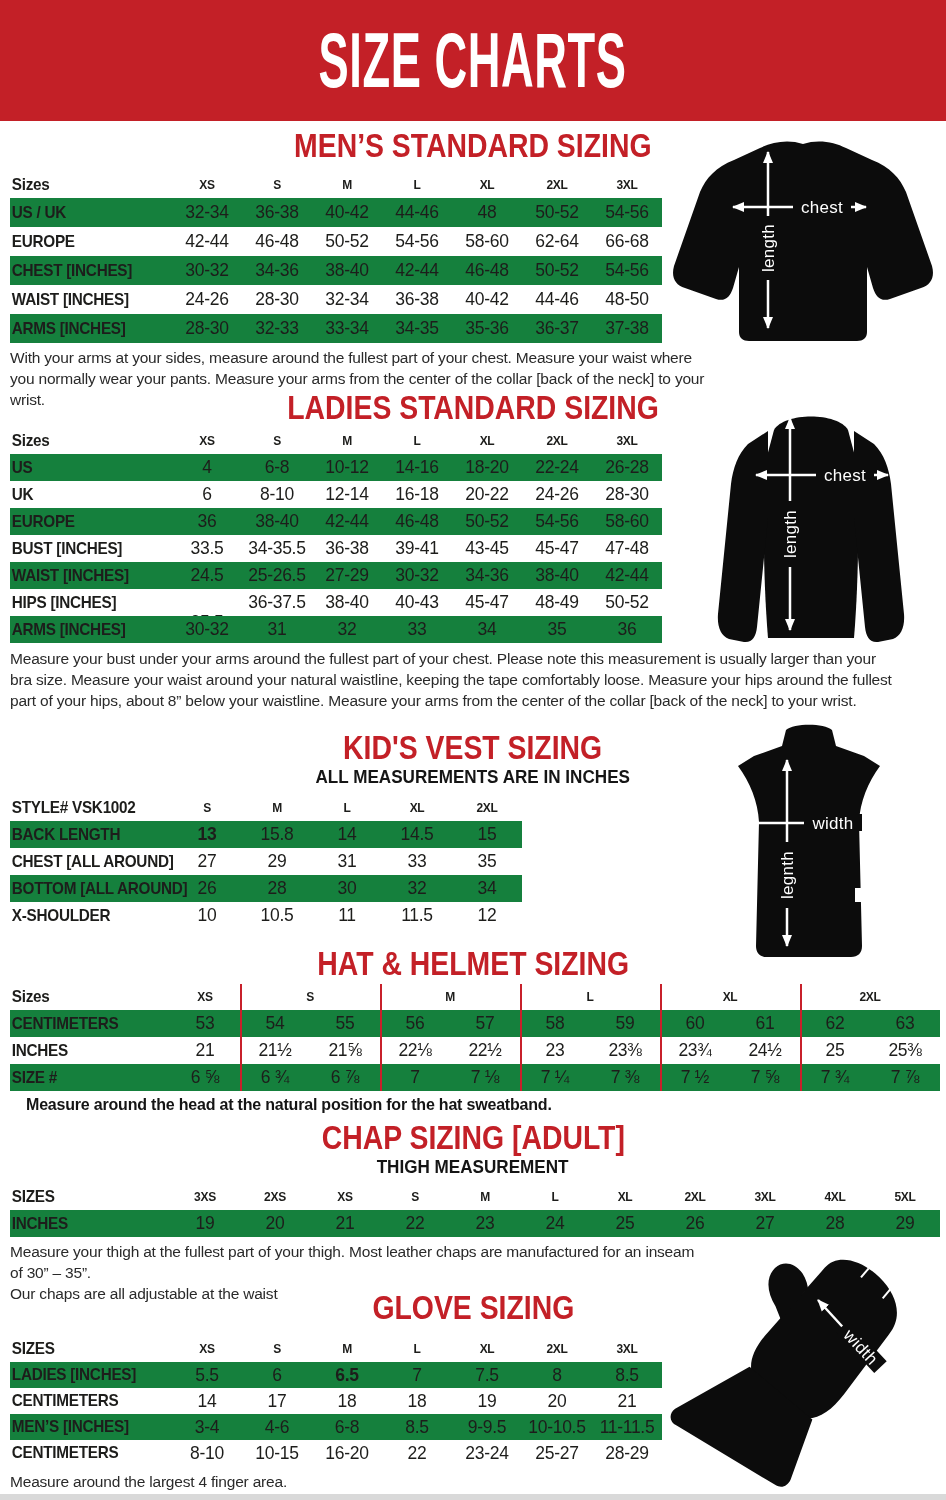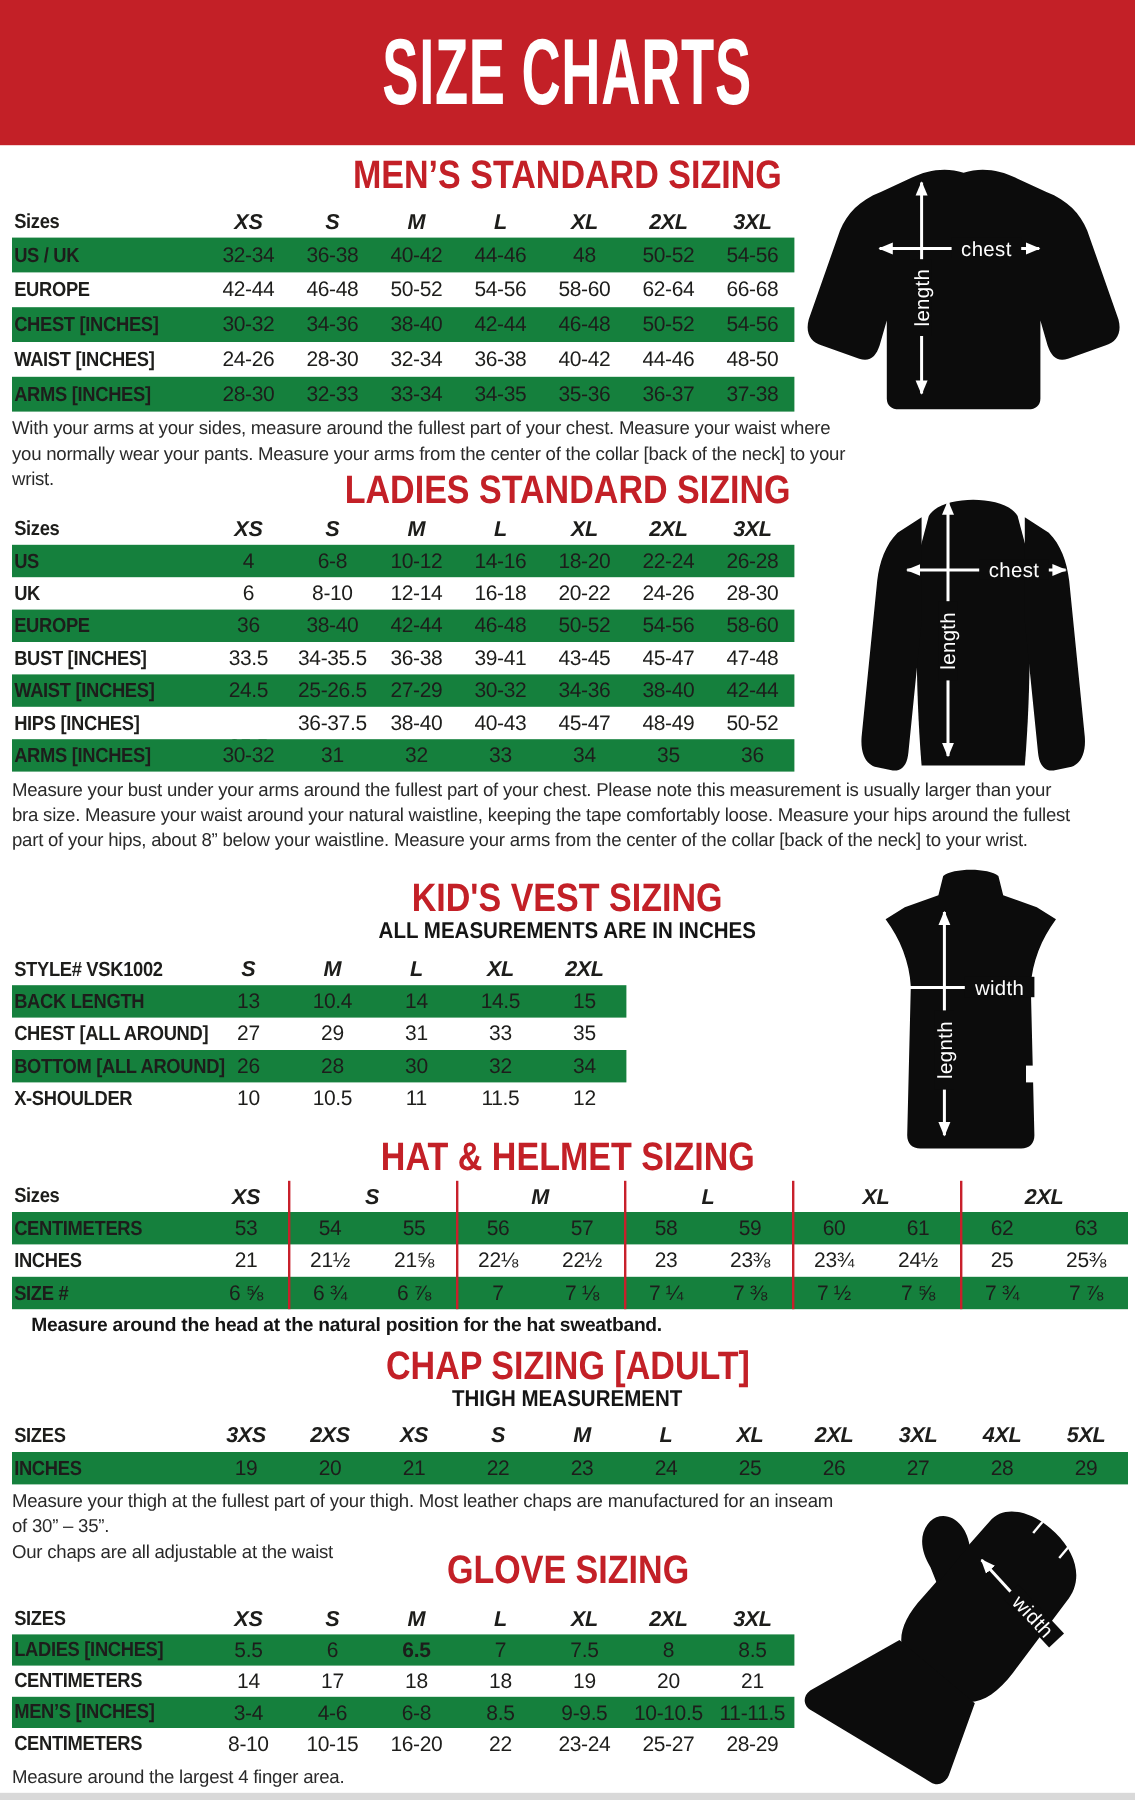--- a/index.html
+++ b/index.html
@@ -18,21 +18,21 @@
   .note{position:absolute;font-size:15.5px;line-height:21px;color:#2a2a2a;
         white-space:pre-line;letter-spacing:-.2px;}
   .note.bold{font-weight:700;font-size:16px;color:#151515;}
   .table{position:absolute;}
   .trow{display:flex;align-items:center;height:var(--row-h,27px);position:relative;}
   .trow.shaded{background:#15803d;}
   .trow.thead{height:var(--head-h,26px);font-weight:700;}
   .tlabel{width:var(--label-w,162px);font-weight:700;font-size:17px;letter-spacing:-.3px;
           transform:scaleX(.9);transform-origin:left center;white-space:nowrap;padding-left:2px;box-sizing:border-box;}
   .tcell{width:var(--col-w,70px);text-align:center;font-size:17.5px;letter-spacing:-.3px;flex:none;}
-  .thead .tcell{font-size:18px;font-style:italic;}
+  .thead .tcell{font-size:12px;}
   .vdiv{position:absolute;top:0;bottom:0;width:2px;background:#c8202b;}
   .fig{position:absolute;}
   .fig text{font-size:17px;fill:#fff;letter-spacing:.3px;}
   .bottom-strip{position:absolute;left:0;top:1494px;width:946px;height:6px;background:#d9d9d9;}
 </style>
 </head>
 <body>
 
 <header class="banner">
   <span class="cond banner-text">SIZE CHARTS</span>
@@ -239,22 +239,22 @@
     <div class="trow thead">
       <div class="tlabel">STYLE# VSK1002</div>
       <div class="tcell" style="width: 70px;">S</div>
       <div class="tcell" style="width: 70px;">M</div>
       <div class="tcell" style="width: 70px;">L</div>
       <div class="tcell" style="width: 70px;">XL</div>
       <div class="tcell" style="width: 70px;">2XL</div>
     </div>
     <div class="trow shaded">
       <div class="tlabel">BACK LENGTH</div>
-      <div class="tcell" style="width: 70px;">13</div>
-      <div class="tcell" style="width: 70px;">10.4</div>
+      <div class="tcell" style="width: 70px; font-weight: bold;">13</div>
+      <div class="tcell" style="width: 70px;">15.8</div>
       <div class="tcell" style="width: 70px;">14</div>
       <div class="tcell" style="width: 70px;">14.5</div>
       <div class="tcell" style="width: 70px;">15</div>
     </div>
     <div class="trow">
       <div class="tlabel">CHEST [ALL AROUND]</div>
       <div class="tcell" style="width: 70px;">27</div>
       <div class="tcell" style="width: 70px;">29</div>
       <div class="tcell" style="width: 70px;">31</div>
       <div class="tcell" style="width: 70px;">33</div>

